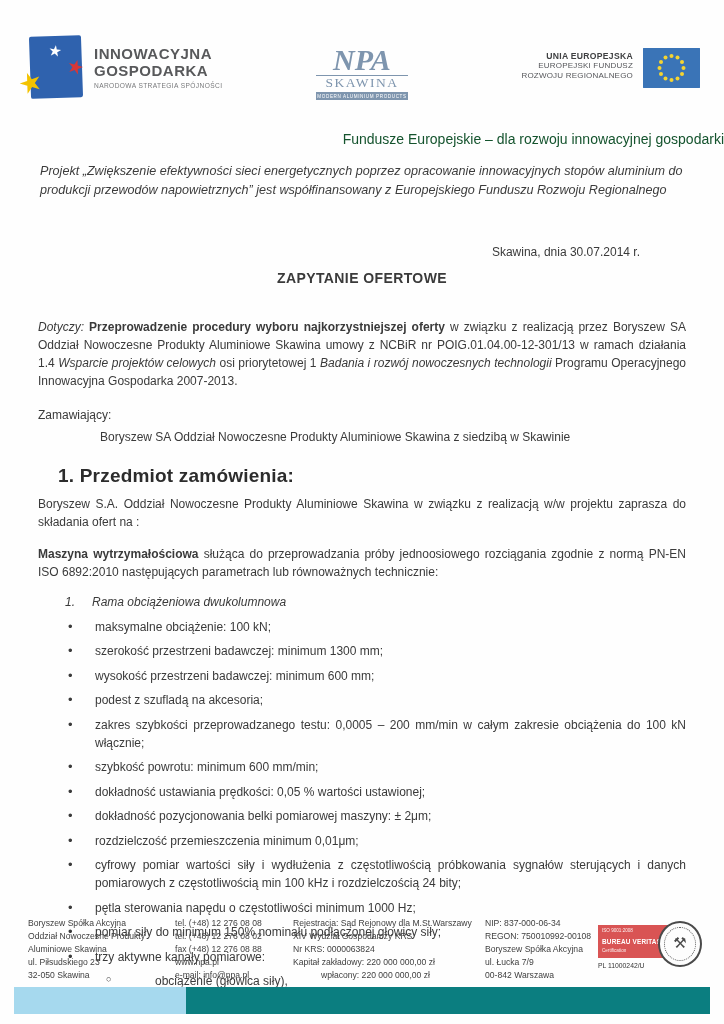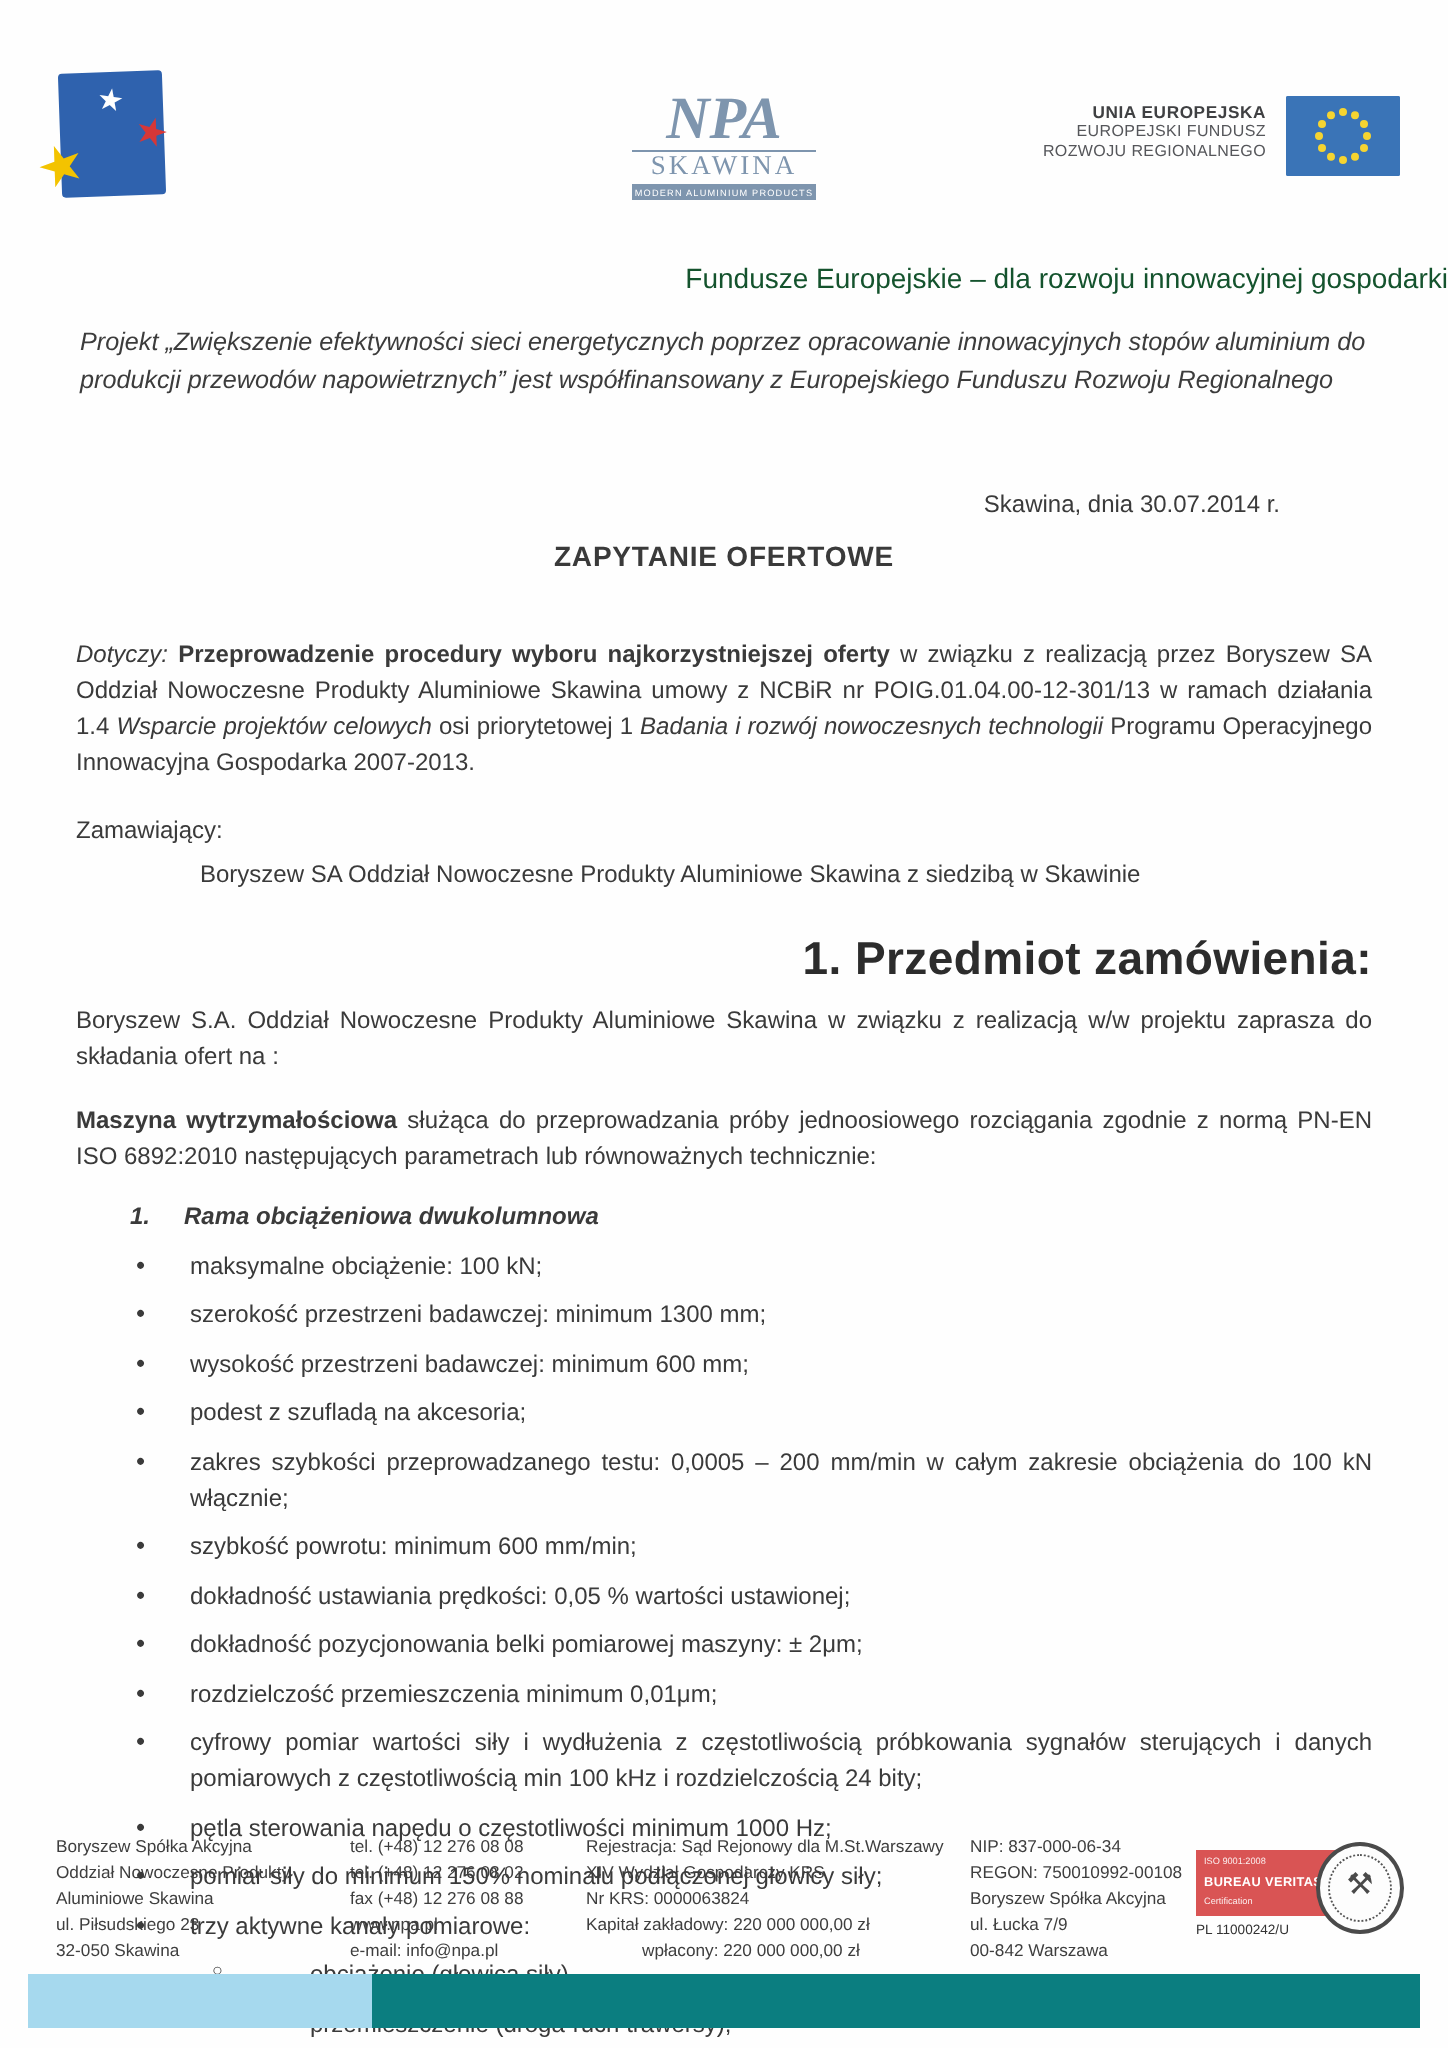--- a/index.html
+++ b/index.html
@@ -34,25 +34,25 @@
   
   .motto{position:absolute;top:131px;left:0;right:0;text-align:right;font-size:14px;color:#14532d;}
   .project-note{position:absolute;top:162px;left:40px;right:40px;font-style:italic;font-size:12.6px;line-height:1.5;color:#3c3c3c;}
   .date-line{position:absolute;top:245px;right:84px;font-size:12px;}
   .doc-title{position:absolute;top:270px;left:0;right:0;text-align:center;font-weight:bold;font-size:14px;letter-spacing:.4px;}
   
   .body{position:absolute;left:38px;right:38px;top:318px;font-size:12px;line-height:1.5;}
   .p-just{text-align:justify;}
   .zam-label{margin-top:16px;}
   .zam-value{margin-left:62px;margin-top:4px;}
-  .h1{margin-top:16px;margin-left:20px;font-size:23px;font-weight:bold;color:#2c2c2c;letter-spacing:.2px;text-align:right;}
+  .h1{margin-top:16px;margin-left:20px;font-size:19px;font-weight:bold;color:#2c2c2c;letter-spacing:.2px;}
   .intro-p{margin-top:4px;}
   .machine-p{margin-top:14px;}
   .list{margin-top:12px;}
-  .num-item{margin-left:27px;font-weight:bold;font-style:italic;margin-bottom:7px;}
+  .num-item{margin-left:27px;font-weight:normal;font-style:italic;margin-bottom:7px;}
   .num-item .no{display:inline-block;width:27px;}
   .bullet{position:relative;padding-left:57px;margin-bottom:6.5px;}
   .bullet::before{content:"•";position:absolute;left:30px;top:-1px;font-size:13px;}
   .sub-bullet{position:relative;padding-left:117px;margin-bottom:6.5px;}
   .sub-bullet::before{content:"○";position:absolute;left:68px;top:1px;font-size:9px;}
   
   .footer{position:absolute;left:0;right:0;top:917px;font-size:8.6px;line-height:1.5;color:#3e3e3e;}
   .fcol{position:absolute;top:0;}
   .fcol1{left:28px;width:145px;}
   .fcol2{left:175px;width:118px;}
@@ -76,20 +76,25 @@
 </head>
 <body>
 
 <div class="page">
 
   <div class="logo-ig">
     <div class="ig-flag">
       <span class="star star-white">★</span>
       <span class="star star-red">★</span>
       <span class="star star-yellow">★</span>
+    </div>
+    <div class="ig-text">
+      <div class="ig-title"><span>INNOWACYJNA</span><br>
+      <span>GOSPODARKA</span></div>
+      <div class="ig-sub">NARODOWA STRATEGIA SPÓJNOŚCI</div>
     </div>
   </div>
 
   <div class="logo-npa">
     <div class="npa-acronym">NPA</div>
     <div class="npa-city">SKAWINA</div>
     <div class="npa-tag">MODERN ALUMINIUM PRODUCTS</div>
   </div>
 
   <div class="logo-eu">

